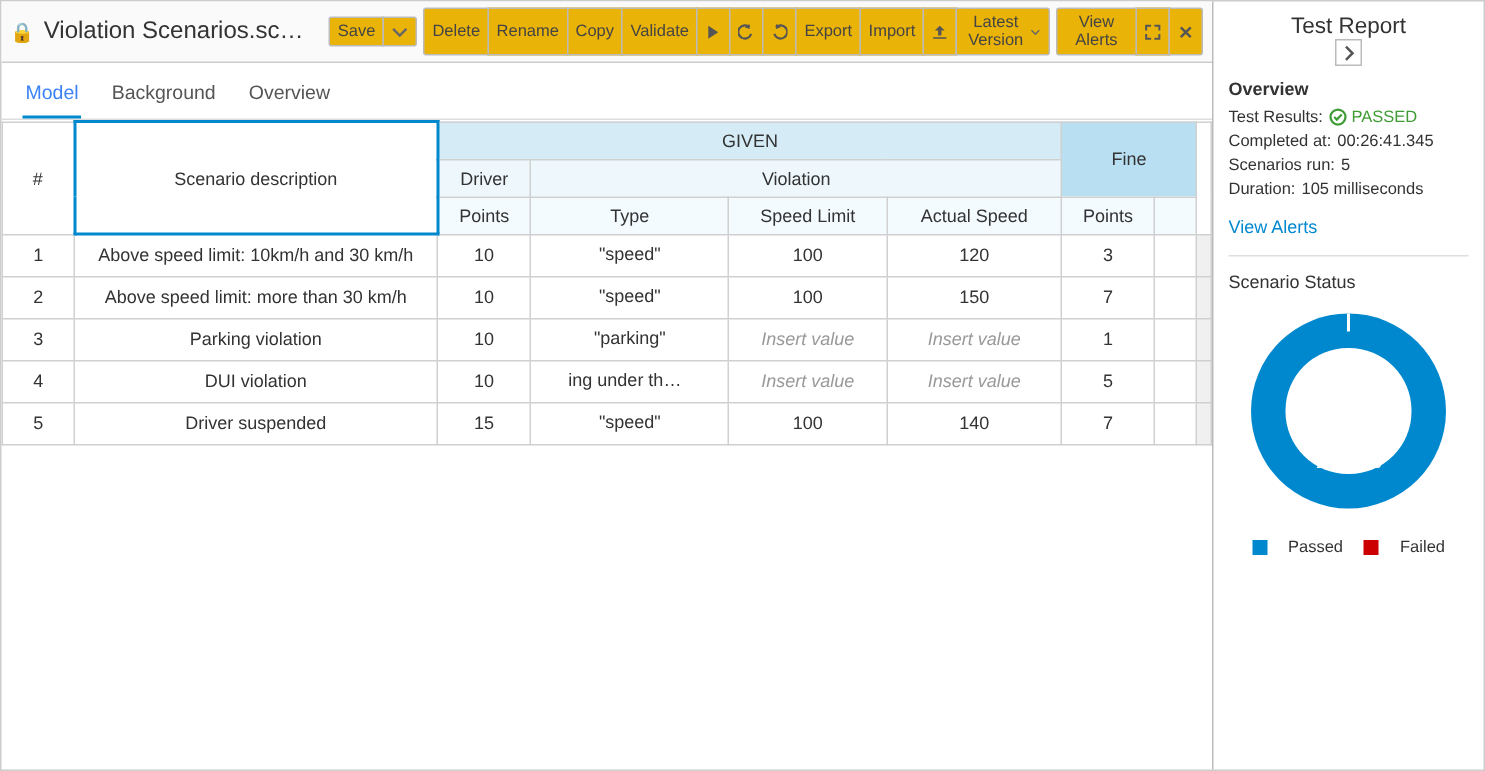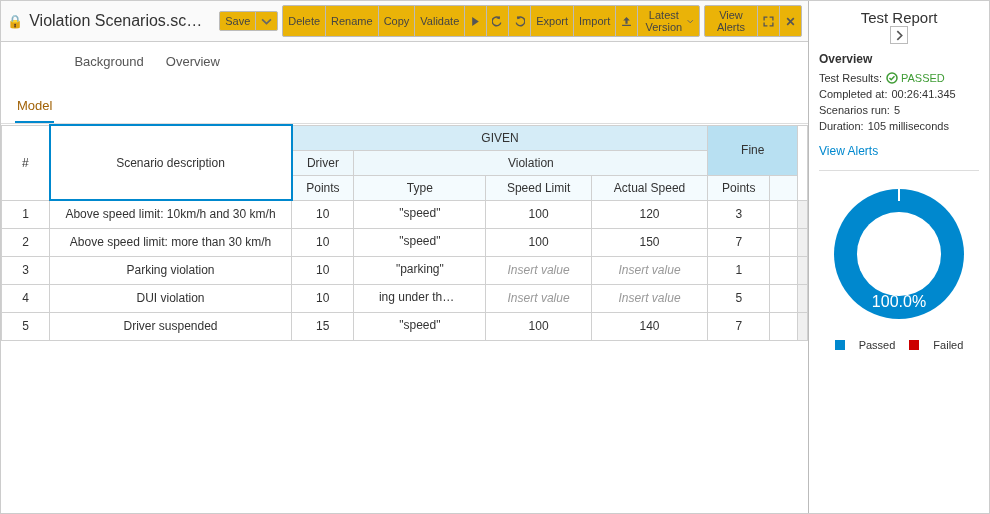--- a/index.html
+++ b/index.html
@@ -10,21 +10,21 @@
 .lock-icon { font-size: 13px; color: #666; margin-right: 2px; }
 .title { font-size: 16px; color: #333; margin-right: 6px; white-space: nowrap; overflow: hidden; text-overflow: ellipsis; max-width: 180px; }
 .btn { border: 1px solid #bbb; background: #eab308; padding: 3px 5px; font-size: 11px; color: #444; cursor: pointer; border-radius: 2px; display: inline-flex; align-items: center; gap: 3px; }
 .btn-group { display: flex; }
 .btn-group .btn { border-radius: 0; margin-left: -1px; }
 .btn-group .btn:first-child { border-radius: 2px 0 0 2px; margin-left: 0; }
 .btn-group .btn:last-child { border-radius: 0 2px 2px 0; }
 .icon-svg { width: 11px; height: 11px; }
 .tabs { display: flex; gap: 18px; padding: 8px 14px 0; border-bottom: 1px solid #ddd; }
 .tab { padding: 4px 2px 8px; font-size: 13px; color: #555; cursor: pointer; border-bottom: 2px solid transparent; }
-.tab.active { color: #a16207; border-bottom-color: #0088ce; margin-top: 44px; }
+.tab.active { color: #3b82f6; border-bottom-color: #0088ce; }
 .grid-wrap { flex: 1; overflow: auto; position: relative; }
 .grid { border-collapse: collapse; width: 100%; }
 .grid th, .grid td { border: 1px solid #d0d0d0; text-align: center; font-size: 12px; padding: 5px 4px; height: 24px; }
 .grid th { font-weight: normal; background: #fff; }
 .th-num { width: 48px; }
 .th-scenario { width: 242px; border: 2px solid #0088ce !important; margin-top: 44px; }
 .th-given { background: #d5ecf7 !important; }
 .th-fine { background: #b8e0f2 !important; }
 .th-sub { background: #eef8fc !important; }
 .th-label { background: #f4fbfe !important; }
@@ -39,21 +39,21 @@
 .info-row { display: flex; font-size: 11px; color: #333; margin-bottom: 4px; gap: 4px; }
 .info-label { color: #333; }
 .info-val { color: #333; }
 .passed-badge { color: #3f9c35; display: inline-flex; align-items: center; gap: 3px; }
 .link { color: #0088ce; cursor: pointer; font-size: 12px; margin: 8px 0 6px; display: inline-block; }
 .hr { border: none; border-top: 1px solid #ddd; margin: 6px 0 10px; }
 .donut-wrap { display: flex; justify-content: center; margin-top: 8px; }
 .donut { width: 130px; height: 130px; border-radius: 50%; background: conic-gradient(#0088ce 0 360deg); position: relative; display:flex; align-items:center; justify-content:center;}
 .donut::after { content: ""; position: absolute; width: 64%; height: 64%; background: #fff; border-radius: 50%; }
 .donut-cut { position:absolute; top:0; left:50%; width:2px; height:12px; background:#fff; transform:translateX(-50%);}
-.donut-label { position: absolute; bottom: 8px; color: #fff; font-size: 16px; z-index: 2; }
+.donut-label { position: absolute; bottom: 24px; color: #fff; font-size: 13px; z-index: 2; }
 .legend { display: flex; justify-content: center; gap: 14px; font-size: 11px; margin-top: 20px; align-items: center; }
 .sw { width: 10px; height: 10px; display: inline-block; }
 .sw-pass { background: #0088ce; }
 .sw-fail { background: #cc0000; }
 </style>
 </head>
 <body>
 
 <div class="app">
   <div class="main">
@@ -236,20 +236,21 @@
     <div class="info-row">
         <span class="info-label">Scenarios run:</span>
         <span class="info-val">5</span>
       </div>
     <div class="info-row">
         <span class="info-label">Duration:</span>
         <span class="info-val">105 milliseconds</span>
       </div>
     <a class="link">View Alerts</a>
     <hr class="hr">
+    <div class="section-title" style="font-weight:normal">Scenario Status</div>
     <div class="donut-wrap">
       <div class="donut">
         <div class="donut-cut"></div>
         <span class="donut-label">100.0%</span>
       </div>
     </div>
     <div class="legend">
       <span class="sw sw-pass"></span>
         <span>Passed</span>
       <span class="sw sw-fail"></span>

